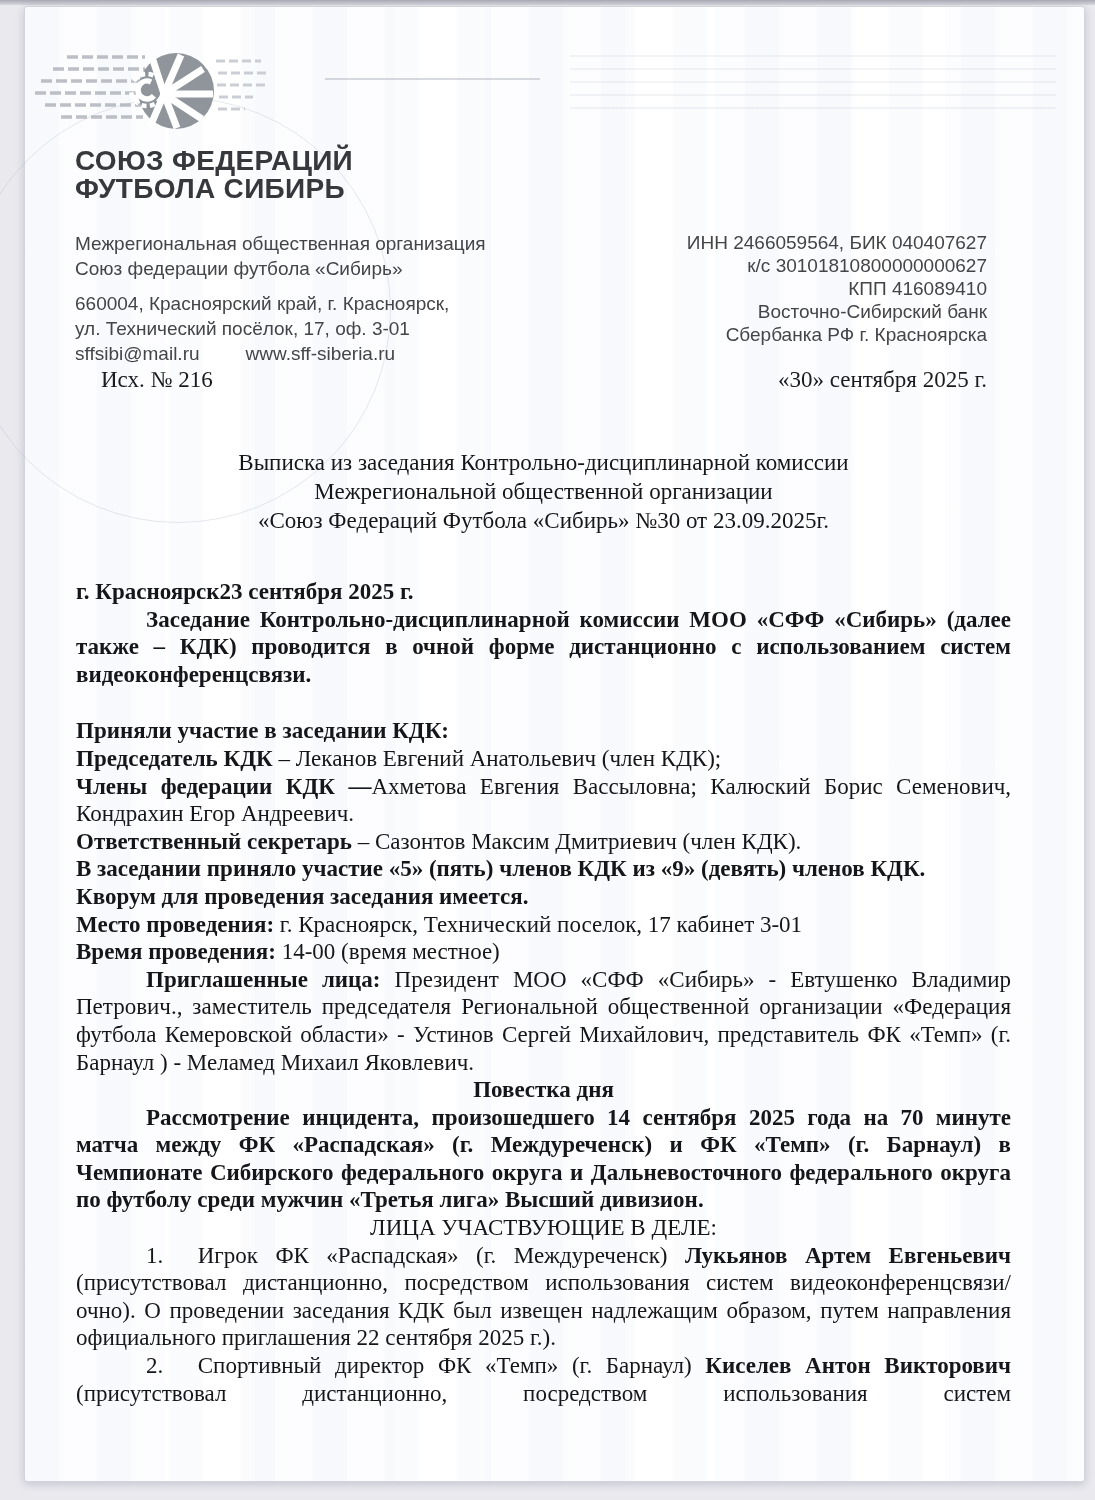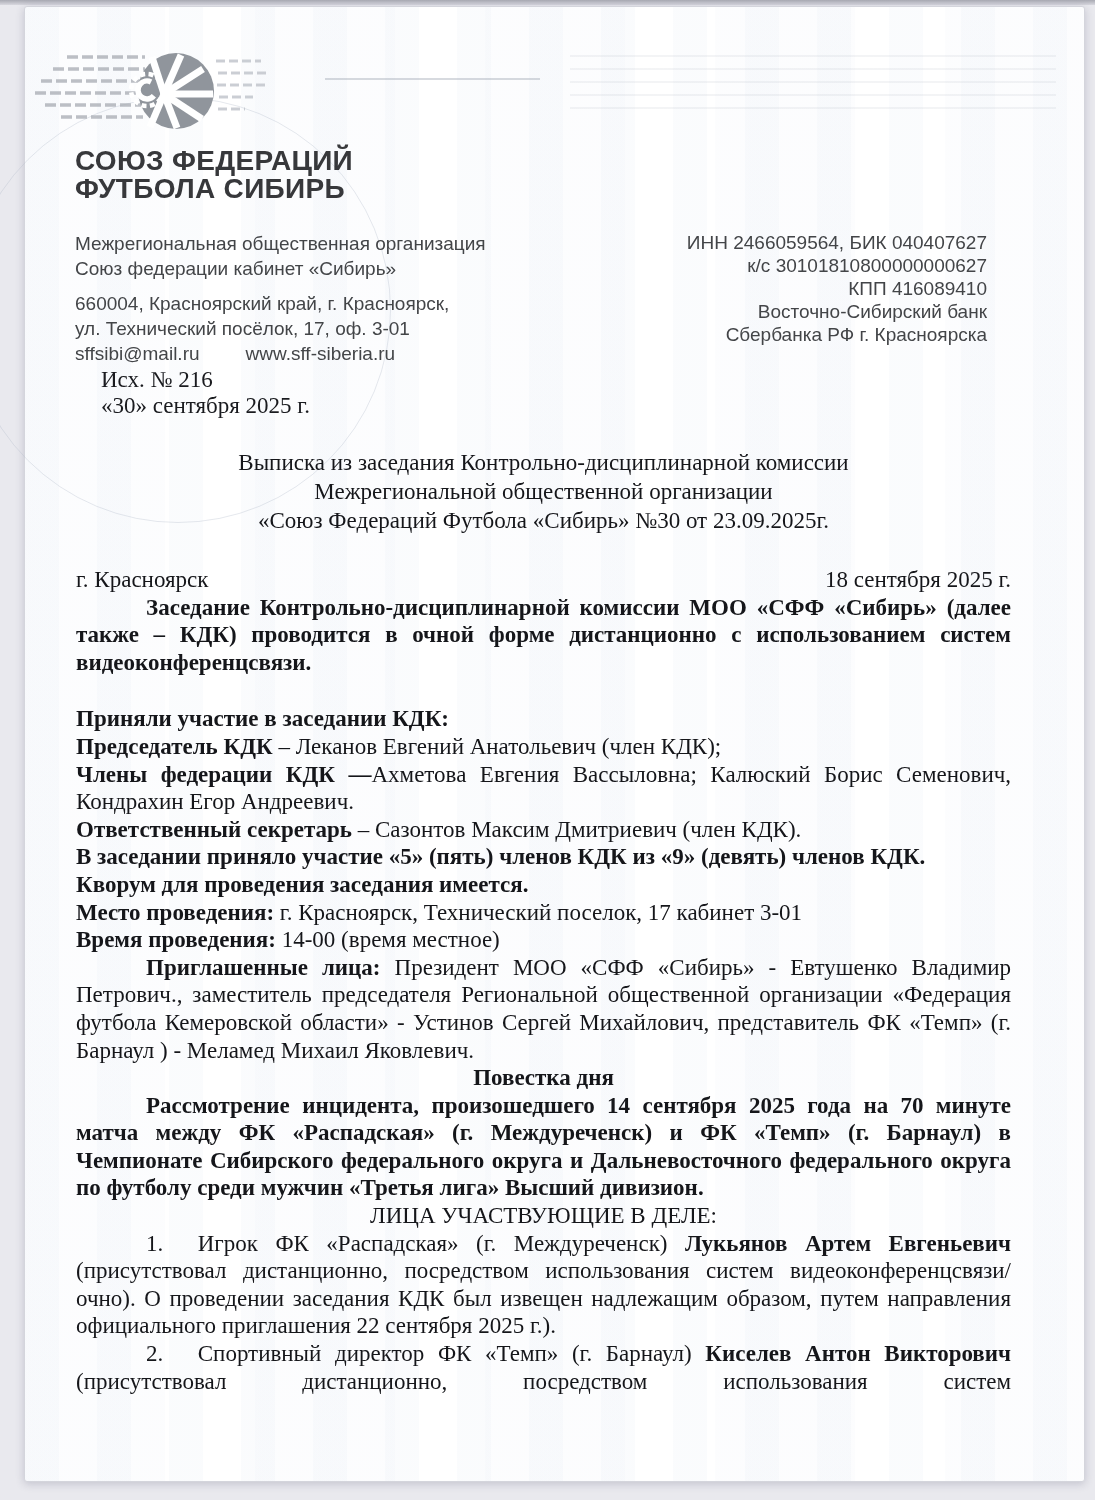--- a/index.html
+++ b/index.html
@@ -30,30 +30,30 @@
     font-family:"Liberation Sans", sans-serif;font-weight:bold;
     font-size:28px;line-height:28px;color:#37383b;letter-spacing:.3px;}
   .lh-cols{position:absolute;left:50px;right:97px;top:224px;display:flex;justify-content:space-between;
     font-family:"Liberation Sans", sans-serif;font-size:19px;color:#434548;}
   .lh-left div{line-height:25px;}
   .lh-left .gap{height:10px;}
   .lh-right{text-align:right;}
   .lh-right div{line-height:23px;}
   .site{margin-left:46px;}
   .meta-row{position:absolute;left:76px;right:97px;top:360px;display:flex;justify-content:space-between;
-    font-size:23px;color:#1a1b1f;flex-direction:column;}
+    font-size:23px;color:#1a1b1f;}
   
   .docbody{position:absolute;left:51px;width:935px;top:441px;
     font-size:23px;line-height:27.6px;color:#15161a;}
   .docbody p{margin:0;text-align:justify;}
   .b{font-weight:bold;}
   .center{text-align:center !important;}
   .bold{font-weight:bold;}
   .title{font-weight:normal;line-height:29px;}
-  .city-row{display:flex;justify-content:space-between;font-weight:normal;margin-top:31px;}
+  .city-row{display:flex;font-weight:bold;margin-top:43px;}
   .indent{text-indent:70px;}
   .mt-intro{margin-top:19px;}
   .mt-part{margin-top:29px;}
   .mt-inv{margin-top:14px;}
   .mt-agenda{margin-top:21px;}
   .jf{text-align:justify;text-align-last:justify;}
 </style>
 </head>
 <body>
 
@@ -96,21 +96,21 @@
   </svg>
 
   <div class="orgname">
     <div>СОЮЗ ФЕДЕРАЦИЙ</div>
     <div>ФУТБОЛА СИБИРЬ</div>
   </div>
 
   <div class="lh-cols">
     <div class="lh-left">
       <div>Межрегиональная общественная организация</div>
-      <div>Союз федерации кабинет «Сибирь»</div>
+      <div>Союз федерации футбола «Сибирь»</div>
       <div class="gap"></div>
       <div>660004, Красноярский край, г. Красноярск,</div>
       <div>ул. Технический посёлок, 17, оф. 3-01</div>
       <div>
         <span>sffsibi@mail.ru</span><span class="site">www.sff-siberia.ru</span>
       </div>
     </div>
     <div class="lh-right">
       <div>ИНН  2466059564,  БИК 040407627</div>
       <div>к/с  30101810800000000627</div>
@@ -126,21 +126,21 @@
   </div>
 
   <div class="docbody">
 
     <p class="title center">Выписка из заседания Контрольно-дисциплинарной комиссии</p>
     <p class="title center">Межрегиональной общественной организации</p>
     <p class="title center">«Союз Федераций Футбола «Сибирь» №30 от 23.09.2025г.</p>
 
     <div class="city-row">
       <span>г. Красноярск</span>
-      <span>18 сентября 2025 г.</span>
+      <span>23 сентября 2025 г.</span>
     </div>
 
     <p class="indent mt-intro"><span class="b">Заседание Контрольно-дисциплинарной комиссии МОО «СФФ «Сибирь» (далее также – КДК) проводится в очной форме дистанционно с использованием систем видеоконференцсвязи.</span></p>
 
     <div class="mt-part">
       <p><span class="b">Приняли участие в заседании КДК:</span></p>
       <p><span class="b">Председатель КДК</span><span> – Леканов Евгений Анатольевич (член КДК);</span></p>
       <p class="jf"><span class="b">Члены федерации КДК —</span><span>Ахметова Евгения Вассыловна; Калюский Борис Семенович,</span></p>
       <p><span>Кондрахин Егор Андреевич.</span></p>
       <p><span class="b">Ответственный секретарь</span><span> – Сазонтов Максим Дмитриевич (член КДК).</span></p>

